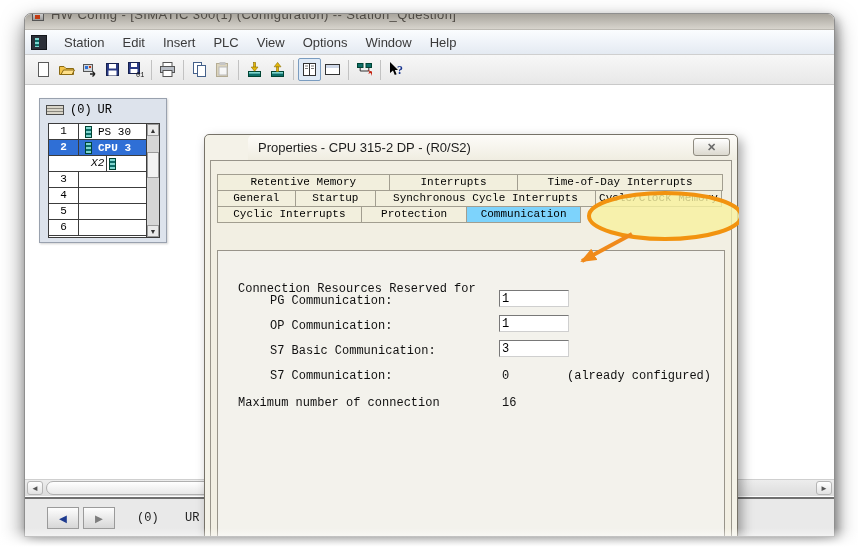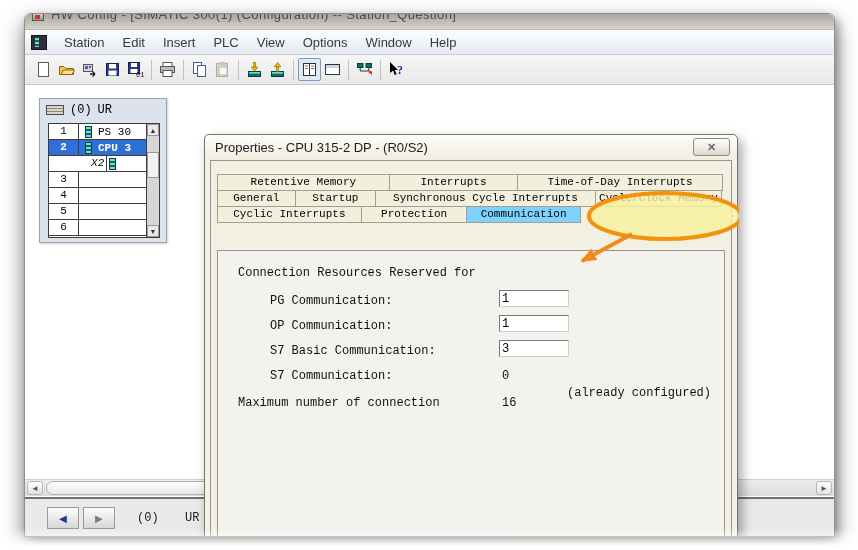--- a/index.html
+++ b/index.html
@@ -83,21 +83,21 @@
             background:linear-gradient(#fdfdfd,#d7d7d7); border:1px solid #9a9a9a; font-size:13px; }
   .bp-btn.b1 { left:22px; color:#1d3a8f; }
   .bp-btn.b2 { left:58px; color:#7d7d7d; }
   .bp-text { position:absolute; top:12px; font-family:"Liberation Mono", monospace;
              font-size:12px; color:#222; }
   .bp-slot { left:112px; } .bp-name { left:160px; }
 
   
   .dialog { position:absolute; left:179px; top:120px; width:534px; height:404px; z-index:10;
             background:#f4f2e8; border:1px solid #767268; border-radius:5px 5px 0 0;
-            box-shadow:4px 5px 12px rgba(0,0,0,.35); }
+            box-shadow:4px 5px 12px rgba(0,0,0,.35);padding-left:43px; }
   .dlg-title { height:25px; display:flex; align-items:center; padding-left:10px;
                font-size:13px; color:#1c1c1c;
                background:linear-gradient(#fdfcf9,#f0ede1); border-radius:5px 5px 0 0; }
   .dlg-close { position:absolute; right:7px; top:3px; width:37px; height:18px;
                border:1px solid #8f8b80; border-radius:3px; text-align:center; line-height:16px;
                background:linear-gradient(#ffffff,#dcd9cf); color:#6b6b6b; font-size:11px;
                font-weight:bold; }
   .dlg-body { position:absolute; left:5px; right:5px; top:25px; bottom:0;
               border:1px solid #98948a; border-bottom:none; background:#f2efe3; }
 
@@ -347,34 +347,34 @@
           <span class="tab" style="width:43.5%">Synchronous Cycle Interrupts</span>
           <span class="tab" style="width:25%">Cycle/Clock Memory</span>
         </div>
         <div class="tabrow">
           <span class="tab" style="width:28.5%">Cyclic Interrupts</span>
           <span class="tab" style="width:21%">Protection</span>
           <span class="tab active" style="width:22.5%">Communication</span>
         </div>
 
         <div class="dlg-content">
-          <span class="c-abs" style="left:20px;  top:15px">Connection Resources Reserved for</span>
+          <span class="c-abs" style="left:20px;  top:31px">Connection Resources Reserved for</span>
 
           <span class="c-abs" style="left:52px;  top:43px">PG Communication:</span>
           <input class="fld" style="left: 281px; top: 39px;" value="1">
 
           <span class="c-abs" style="left:52px;  top:68px">OP Communication:</span>
           <input class="fld" style="left: 281px; top: 64px;" value="1">
 
           <span class="c-abs" style="left:52px;  top:93px">S7 Basic Communication:</span>
           <input class="fld" style="left: 281px; top: 89px;" value="3">
 
           <span class="c-abs" style="left:52px;  top:118px">S7 Communication:</span>
           <span class="c-abs" style="left:284px; top:118px">0</span>
-          <span class="c-abs" style="left:349px; top:135px">(already configured)</span>
+          <span class="c-abs" style="left:349px; top:118px">(already configured)</span>
 
           <span class="c-abs" style="left:20px;  top:145px">Maximum number of connection</span>
           <span class="c-abs" style="left:284px; top:145px">16</span>
         </div>
       </div>
 
       <svg class="annot" width="534" height="404">
         <defs>
           <marker id="ah" markerUnits="userSpaceOnUse" markerWidth="20" markerHeight="16" refX="14" refY="6.5" orient="auto">
             <polygon points="0,0 16,6.5 0,13" fill="#F08A1A"></polygon>

